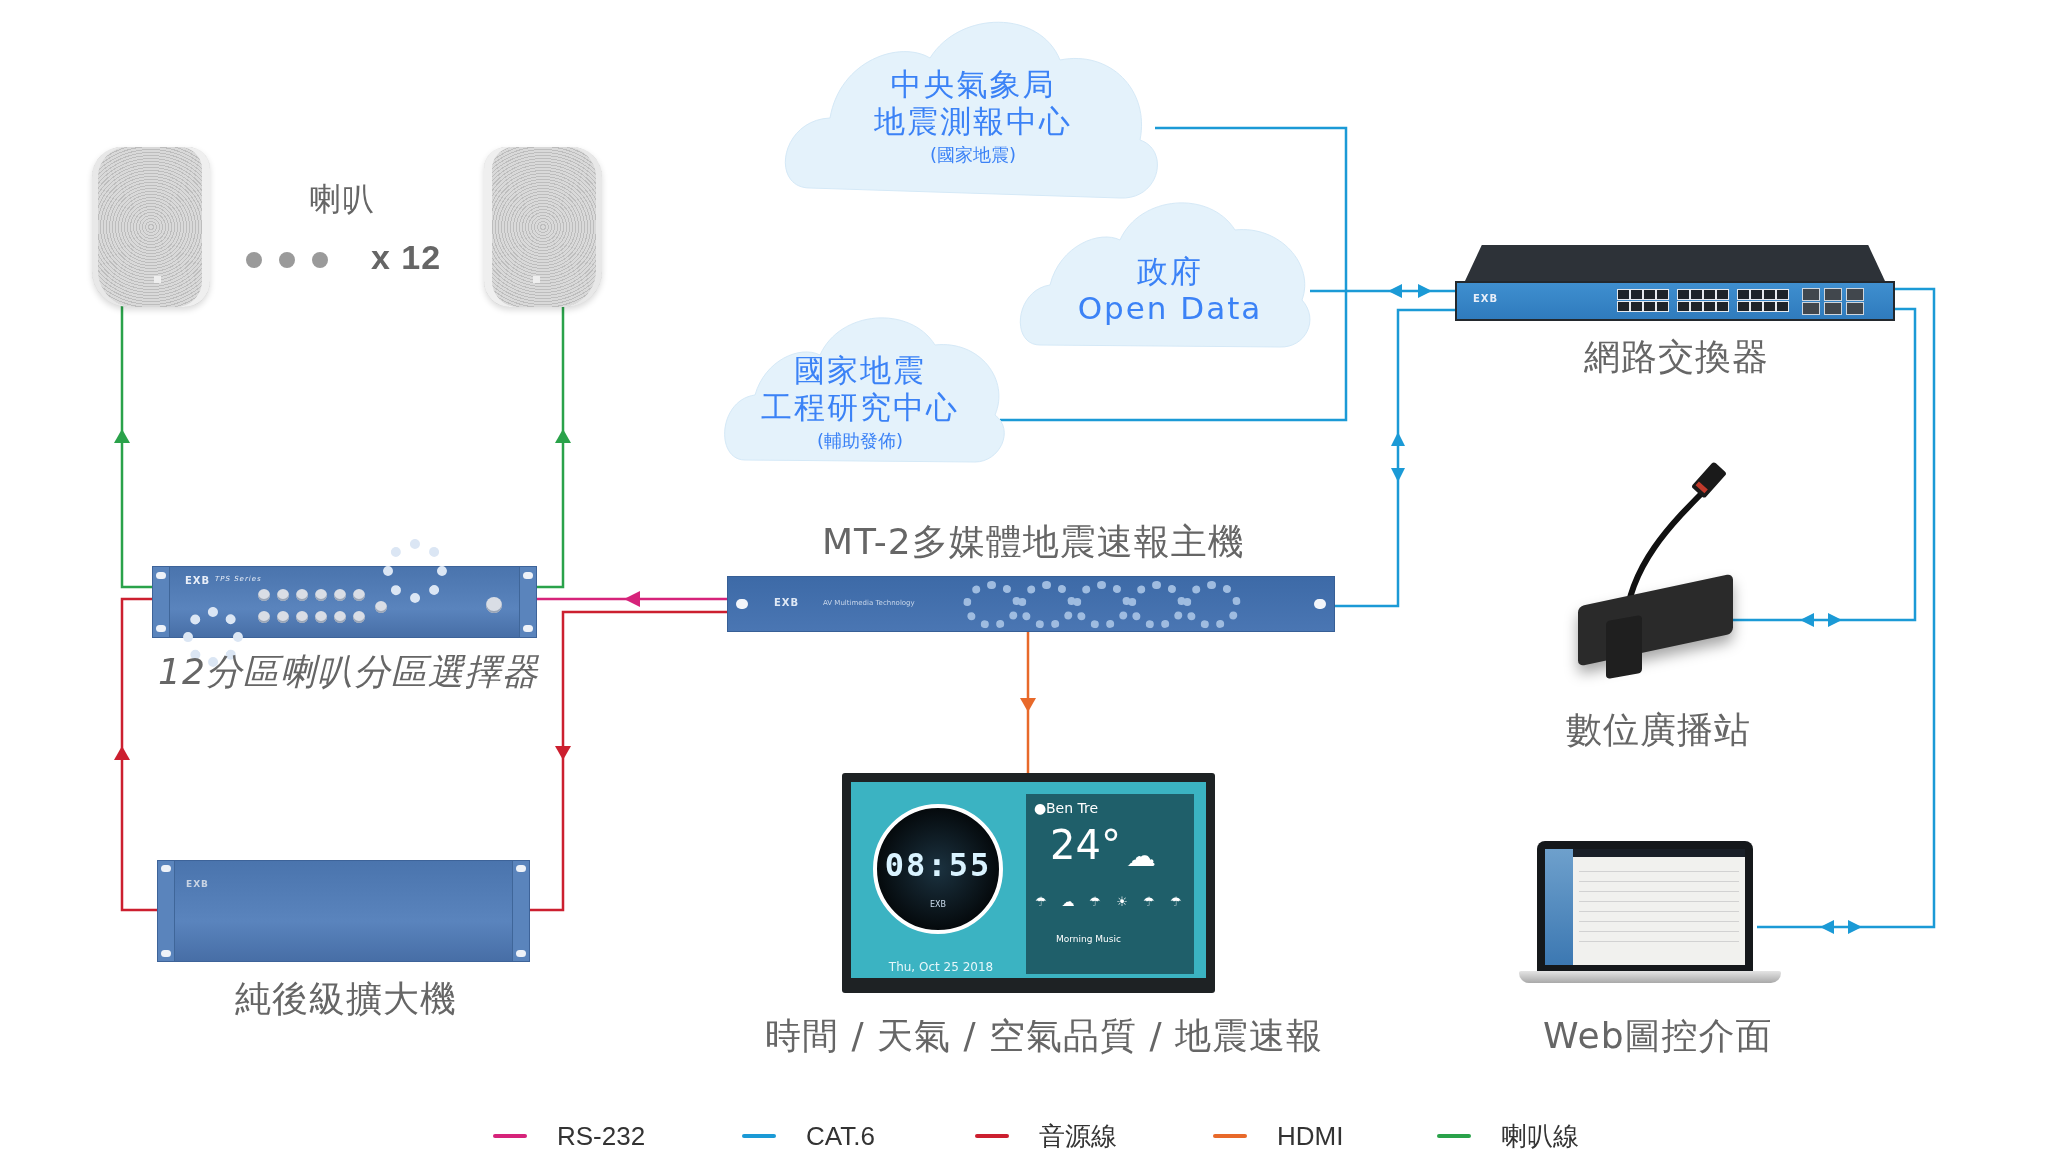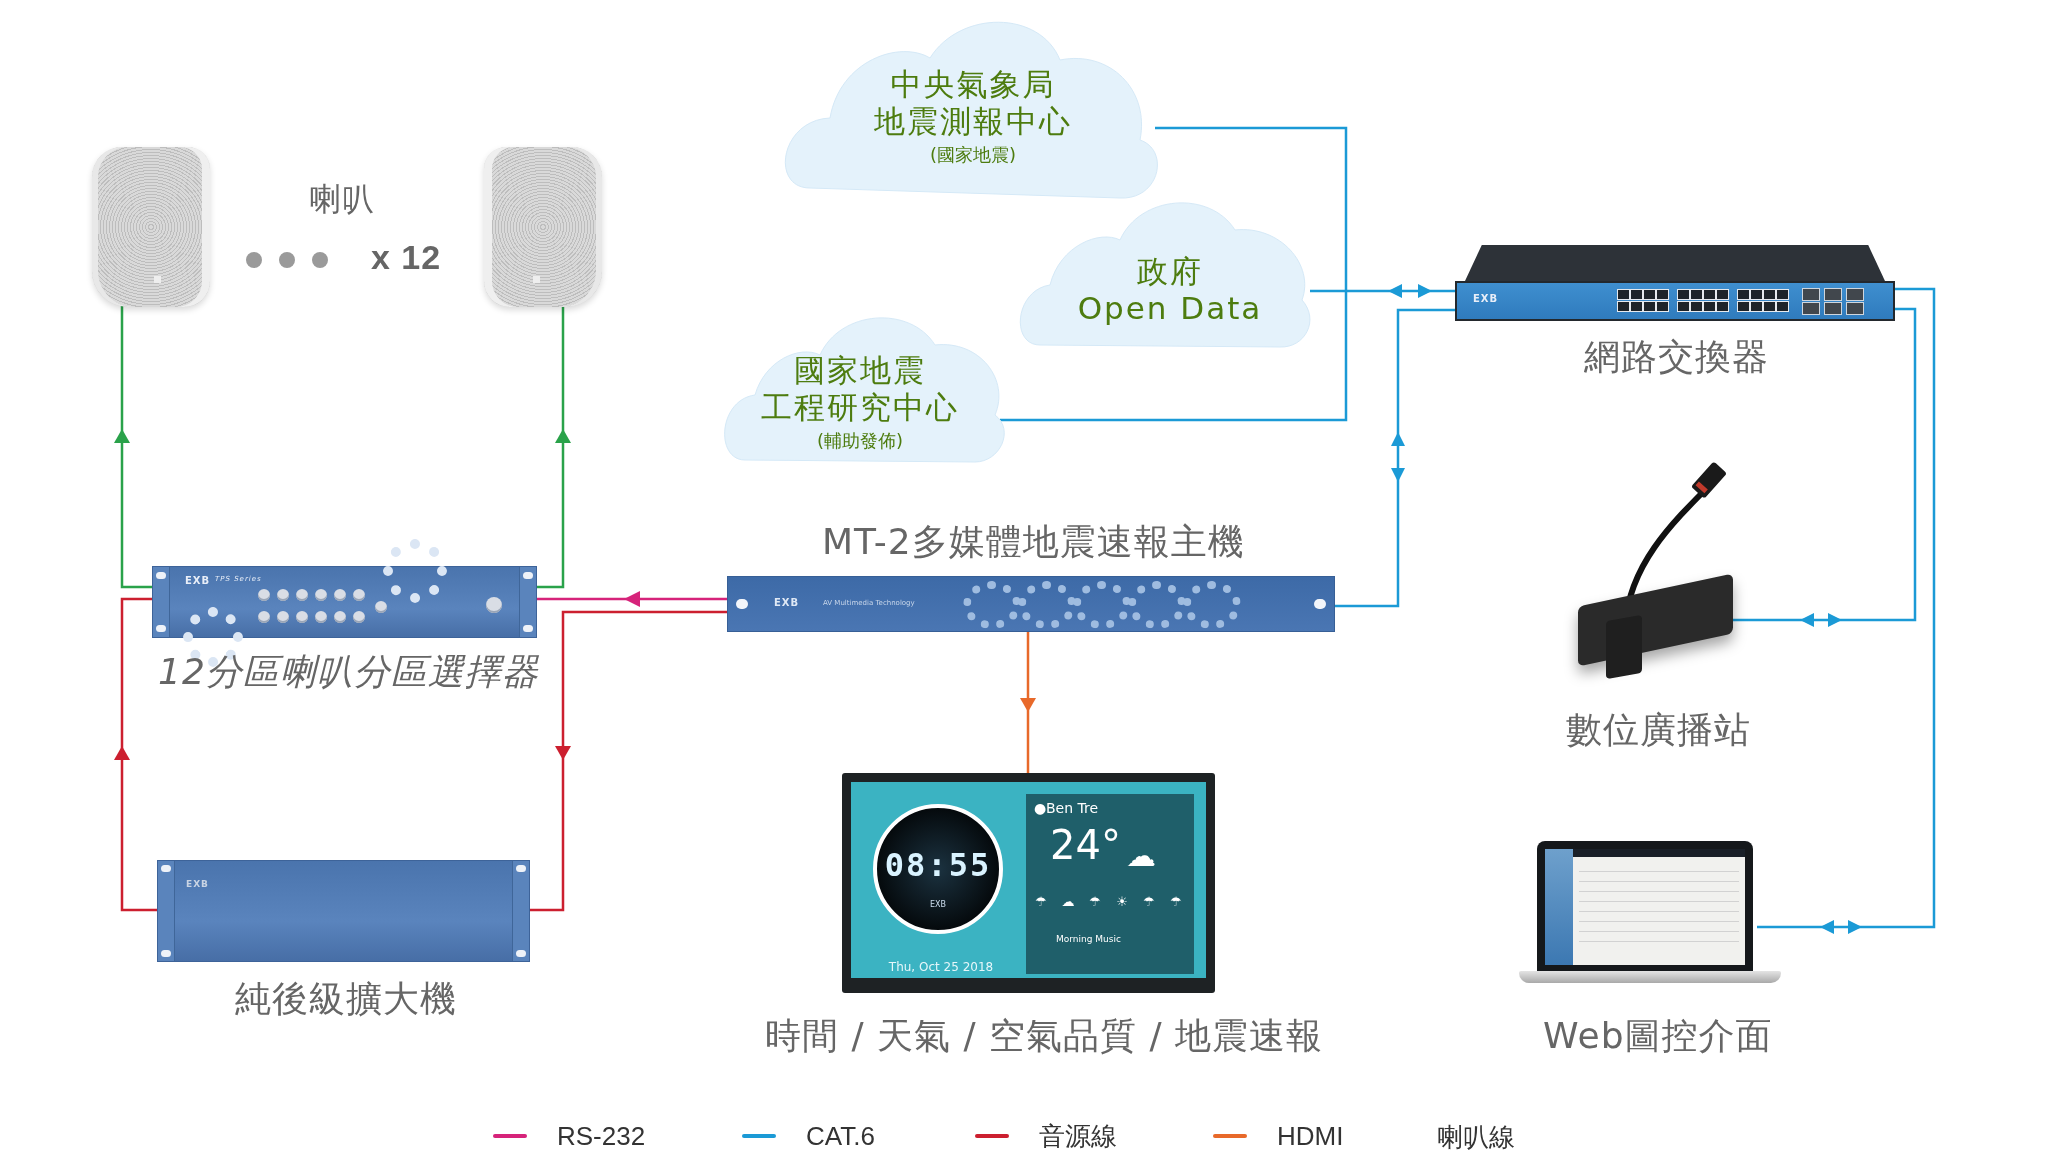--- a/index.html
+++ b/index.html
@@ -1,20 +1,20 @@
 <!DOCTYPE html>
 <html><head>
 <meta charset="utf-8">
 <style>
   html,body{margin:0;padding:0;background:#ffffff;}
   body{width:2048px;height:1166px;position:relative;overflow:hidden;font-family:"DejaVu Sans","Liberation Sans",sans-serif;}
   .abs{position:absolute;}
   svg.wires{position:absolute;left:0;top:0;width:2048px;height:1166px;}
   .label{position:absolute;color:#666666;font-size:36px;white-space:nowrap;letter-spacing:1px;}
-  .cloud-text{position:absolute;color:#4d7c0f;text-align:center;white-space:nowrap;line-height:1.2;}
+  .cloud-text{position:absolute;color:#3b82f6;text-align:center;white-space:nowrap;line-height:1.2;}
   .cloud-text .big{font-size:31px;letter-spacing:2px;display:block;}
   .cloud-text .small{font-size:18px;display:block;margin-top:4px;}
   
   .speaker{position:absolute;width:118px;height:160px;border-radius:30px 22px 26px 36px;
     background:repeating-radial-gradient(circle at 50% 50%,#d9d9d9 0 2px,#bdbdbd 2px 3px),#d0d0d0;
     box-shadow:inset -8px 0 0 #efefef, inset 6px 0 0 #e8e8e8, 0 3px 6px rgba(0,0,0,.15);}
   .speaker::after{content:"";position:absolute;left:62px;bottom:24px;width:7px;height:7px;background:#eee;}
   .dot{position:absolute;width:16px;height:16px;border-radius:50%;background:#9a9a9a;}
   
   .rack{position:absolute;background:linear-gradient(#4a74ad,#5a84bd 60%,#476ea6);border:1px solid #3d6399;box-sizing:border-box;}
@@ -306,17 +306,17 @@
     <span class="legend-label">CAT.6</span>
   </div>
   <div class="legend-item" style="left:975px;">
     <span class="legend-swatch" style="background:#cc1f2f;"></span>
     <span class="legend-label">音源線</span>
   </div>
   <div class="legend-item" style="left:1213px;">
     <span class="legend-swatch" style="background:#e8692a;"></span>
     <span class="legend-label">HDMI</span>
   </div>
-  <div class="legend-item" style="left:1437px;flex-direction:column;">
+  <div class="legend-item" style="left:1437px;">
     <span class="legend-swatch" style="background:#2aa24a;"></span>
     <span class="legend-label">喇叭線</span>
   </div>
 </div>
 
 </body></html>

